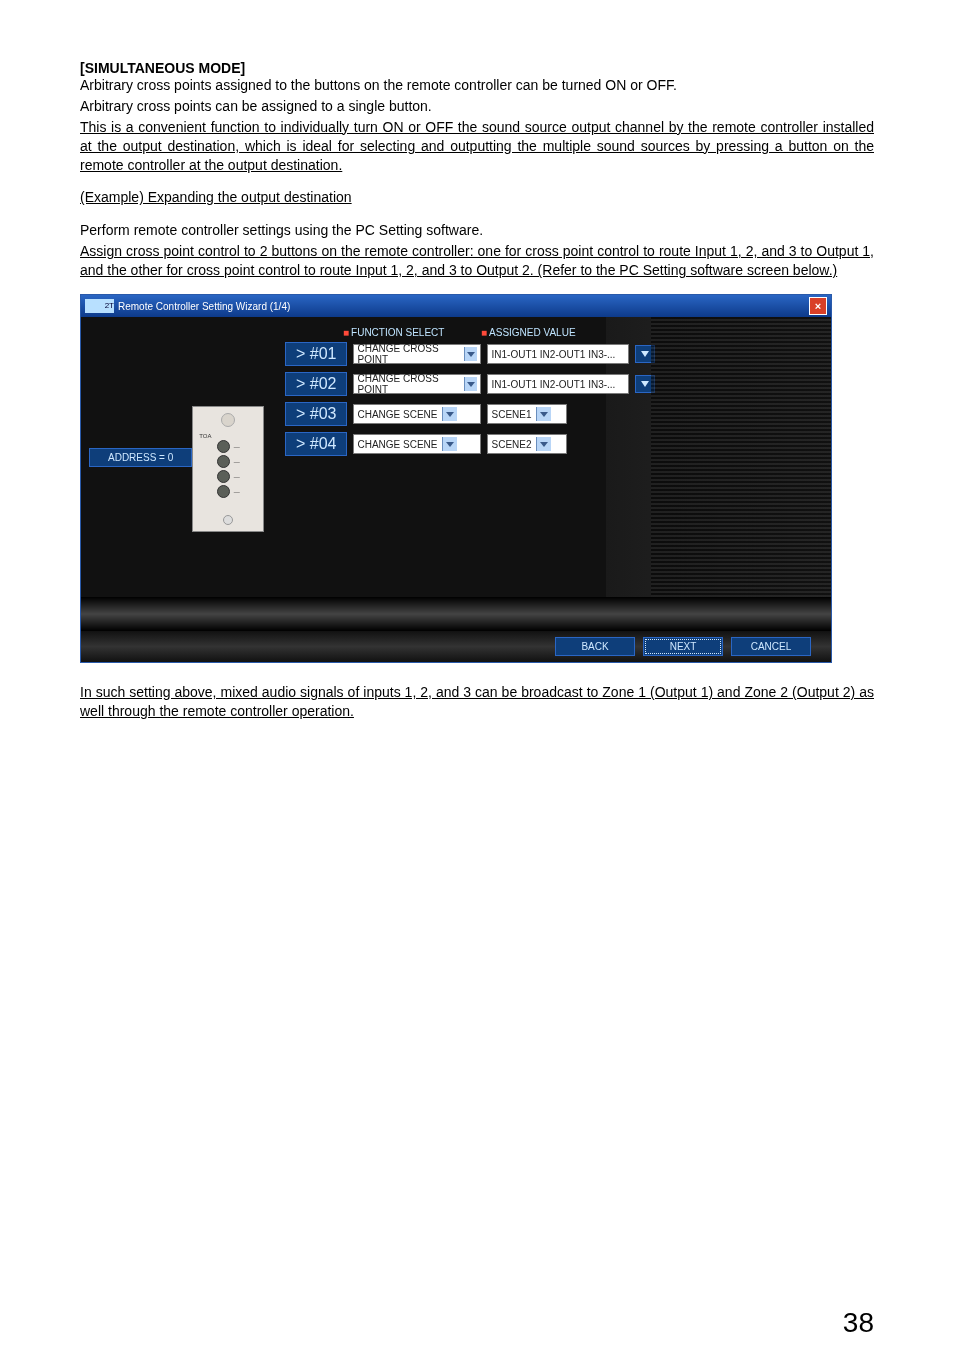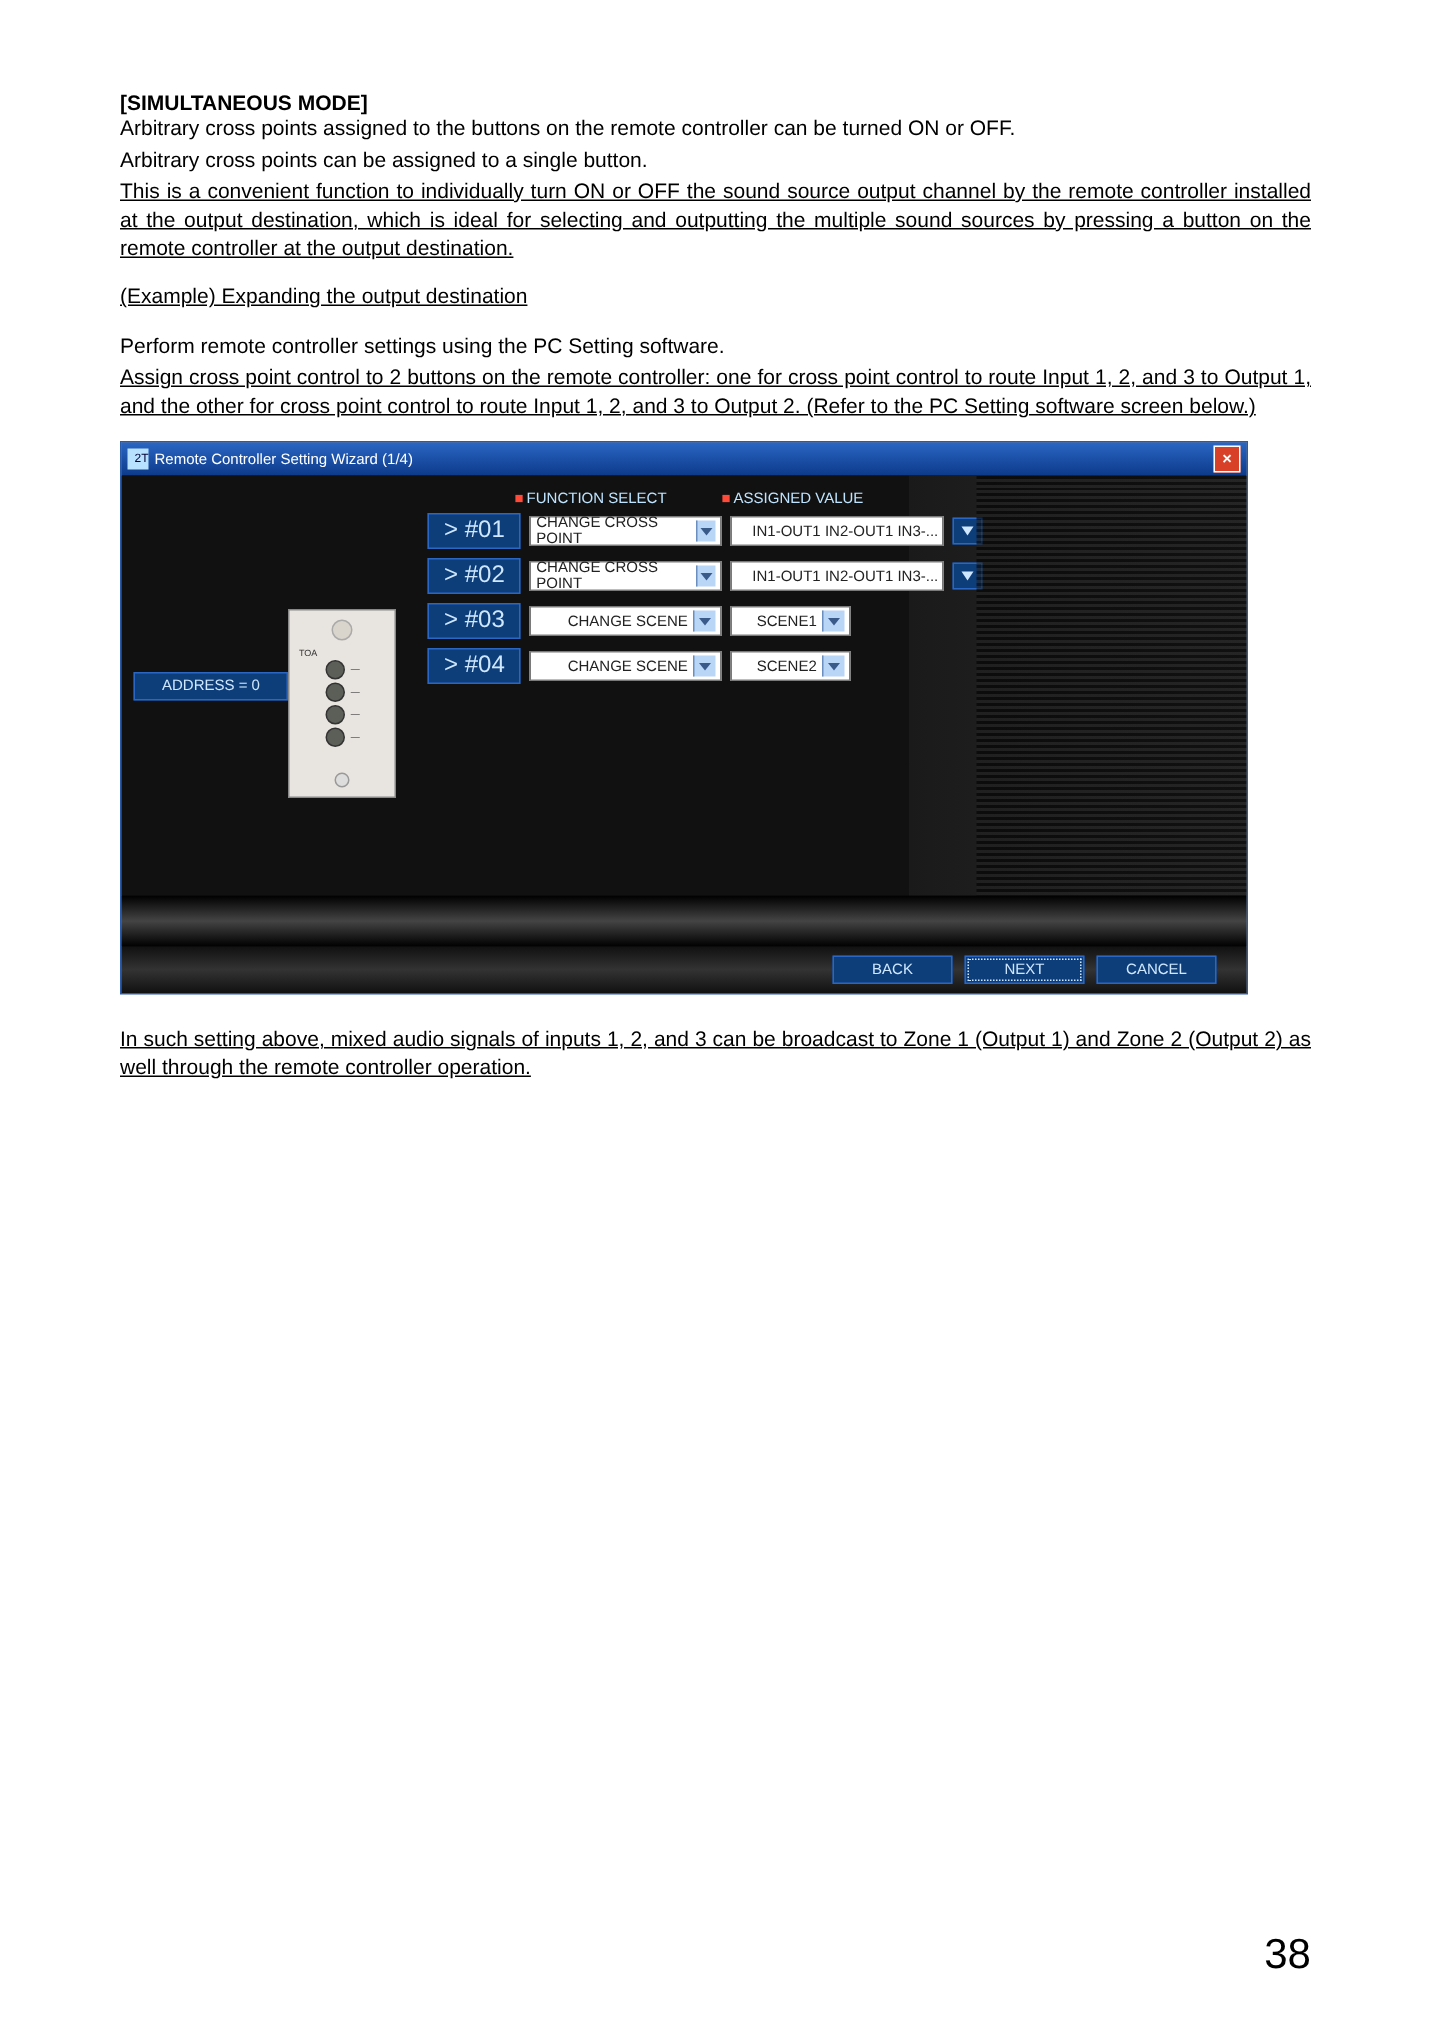--- a/index.html
+++ b/index.html
@@ -28,21 +28,21 @@
     color: #fff;
   }
   .wizard-titlebar {
     background: linear-gradient(#2a66c4, #0d3a8a);
     padding: 2px 4px;
     display: flex;
     align-items: center;
     gap: 4px;
   }
   .wizard-titlebar .app-icon {
-    width: 14px; height:14px; background:#b8e0ff; display:inline-block;
+    width: 29px; height:14px; background:#b8e0ff; display:inline-block;
     font-size:8px; color:#003; text-align:right; line-height:14px;
   }
   .wizard-titlebar .spacer { flex:1; }
   .close-icon {
     width:16px; height:16px; background:#d94028; color:#fff; text-align:center;
     line-height:16px; font-weight:bold; font-size:11px; border:1px solid #fff;
   }
 
   .wizard-body {
     display:flex;
@@ -86,21 +86,21 @@
   .headers { display:flex; gap:8px; margin-left:58px; margin-bottom:4px; }
   .hdr { color:#bfe4ff; font-size:10px; }
   .hdr .r { color:#ff4a3a; margin-right:2px; }
   .hdr.fs { width:130px; }
   .hdr.av { width:150px; }
 
   .row { display:flex; align-items:center; gap:6px; margin-bottom:6px; }
   .row-label { background:#0e3e7a; color:#cfe8ff; padding:2px 10px; font-size:16px; min-width:32px; border:1px solid #2a66c4; }
   .select {
     background:#fff; color:#222; font-size:10px; padding:1px 3px;
-    height:16px; display:flex; align-items:center; border:1px solid #7a7a7a;justify-content:flex-end;
+    height:16px; display:flex; align-items:center; border:1px solid #7a7a7a;
   }
   .select .cv { width:14px; height:14px; background:#b9d6f7; margin-left:4px; border-left:1px solid #6a8ebd; display:flex; align-items:center; justify-content:center; }
   .select .cv::after { content:""; border-left:4px solid transparent; border-right:4px solid transparent; border-top:5px solid #3a5a8a; }
   .sel-func { width:120px; }
   .sel-val-long { width:134px; }
   .sel-val-short { width:72px; }
   .multi-btn { background:#0e3e7a; width:18px; height:16px; border:1px solid #2a66c4; display:flex; align-items:center; justify-content:center; }
   .multi-btn::after { content:""; border-left:4px solid transparent; border-right:4px solid transparent; border-top:6px solid #cfe8ff; }
 
   .grad-bar { height:34px; background:linear-gradient(#000,#444,#000); }
@@ -115,21 +115,21 @@
     border:1px solid #2a66c4; min-width:54px; text-align:center;
   }
   .nav-btn.focus { outline:1px dotted #cfe8ff; outline-offset:-3px; }
 
   .side-gradient {
     position:absolute; right:0; top:0; bottom:0; width:180px;
     background: repeating-linear-gradient(#000 0, #000 2px, #222 2px, #222 4px);
     opacity:0.6; pointer-events:none;
   }
 
-  .page-num { position:absolute; bottom:32px; right:80px; font-size:28px; }
+  .page-num { position:absolute; bottom:12px; right:80px; font-size:28px; }
 </style>
 </head>
 <body>
 
 <div class="heading">[SIMULTANEOUS MODE]</div>
 
 <div class="para-tight">Arbitrary cross points assigned to the buttons on the remote controller can be turned ON or OFF.</div>
 <div class="para-tight">Arbitrary cross points can be assigned to a single button.</div>
 <div class="para">This is a convenient function to individually turn ON or OFF the sound source output channel by the remote controller installed at the output destination, which is ideal for selecting and outputting the multiple sound sources by pressing a button on the remote controller at the output destination.</div>
 

